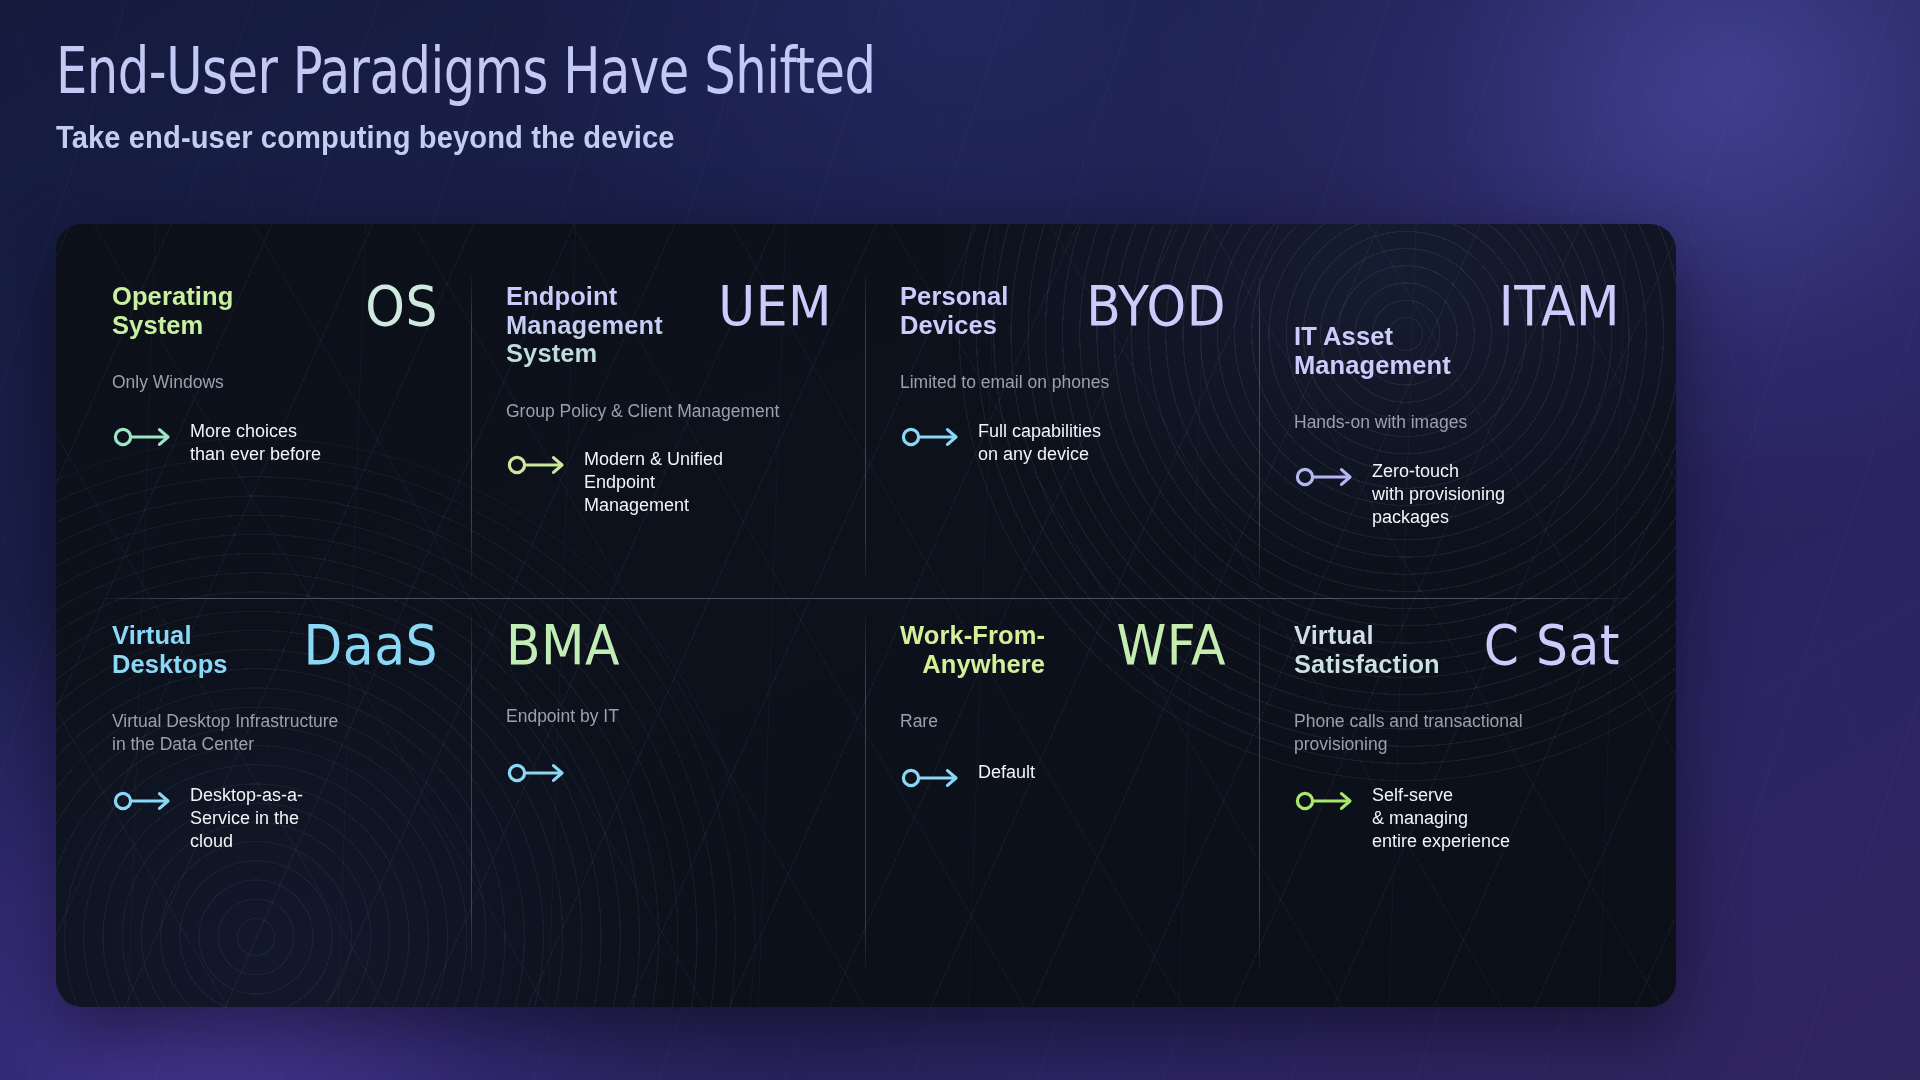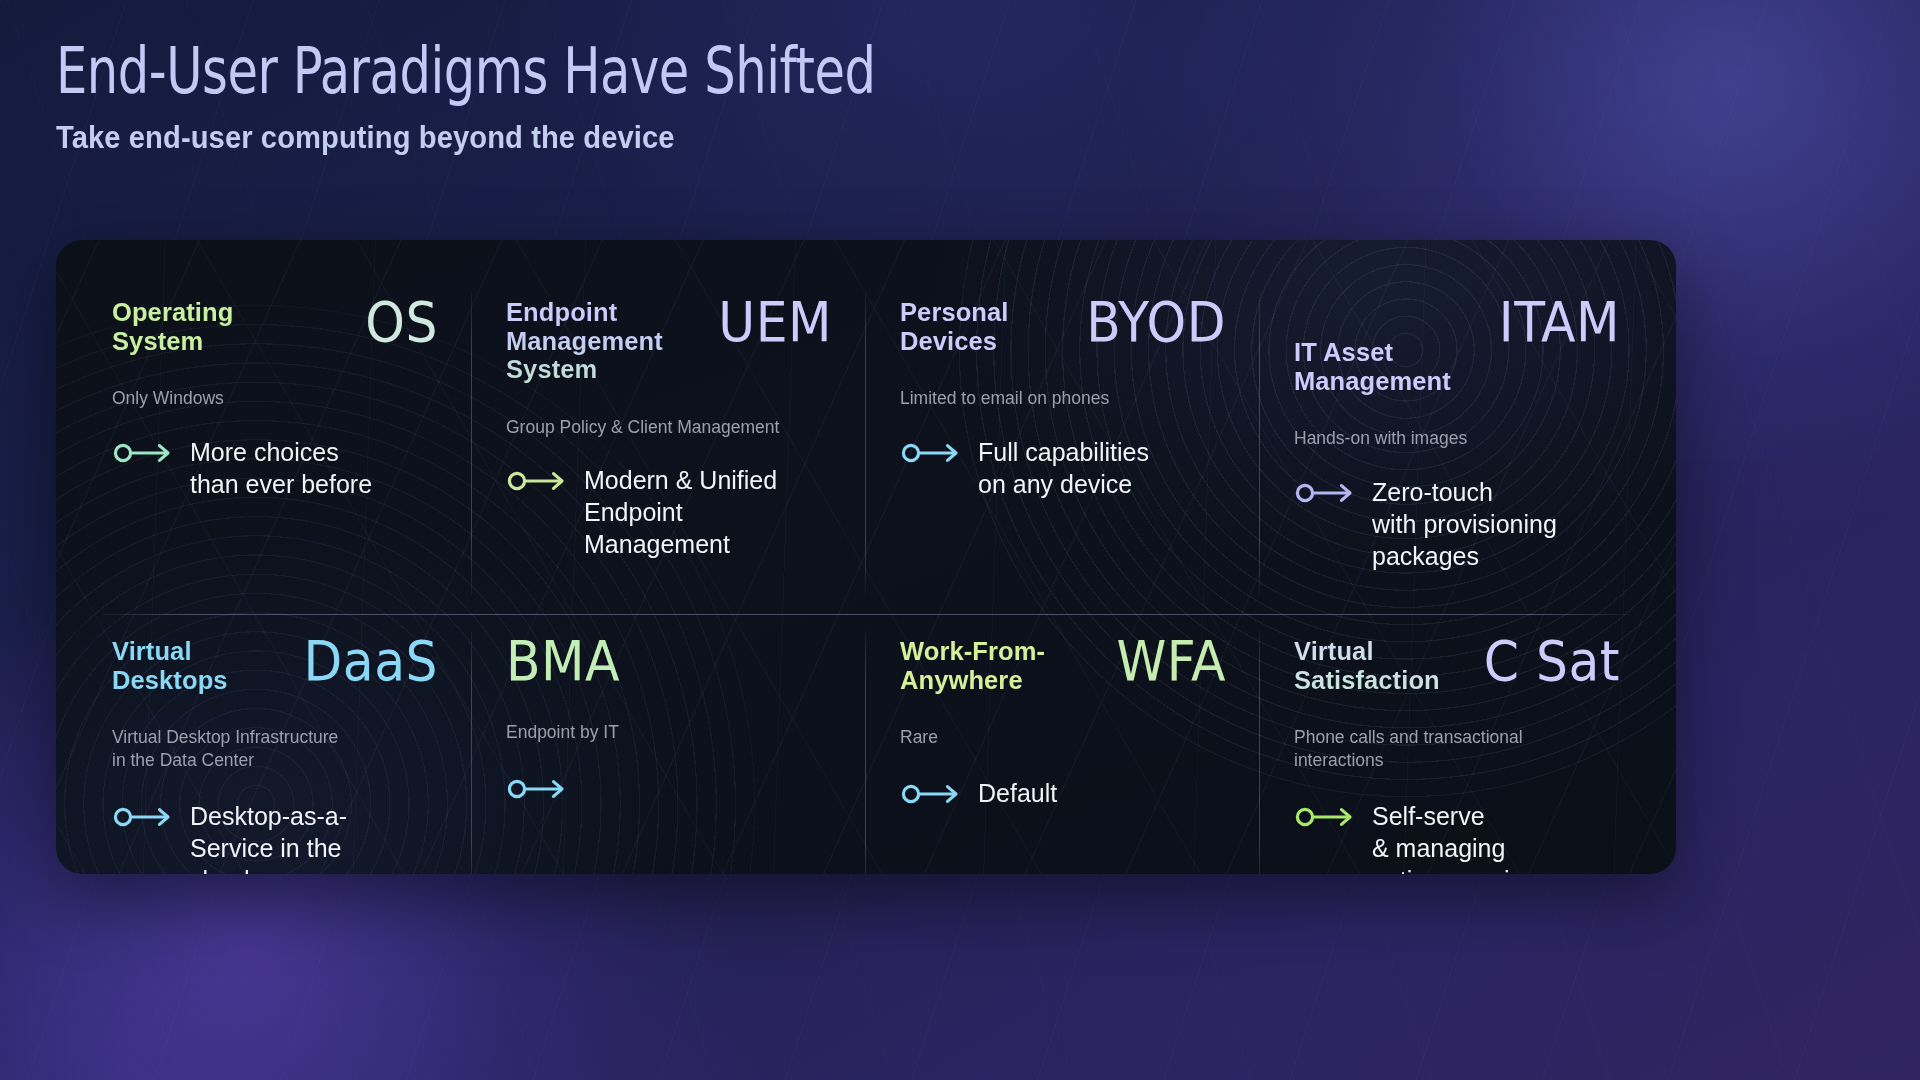--- a/index.html
+++ b/index.html
@@ -55,22 +55,22 @@
     letter-spacing: 0.1px;
     color: #c3cdf0;
     transform: scaleX(0.94);
     transform-origin: left center;
     white-space: nowrap;
   }
 
   
   .card {
     position: absolute;
-    left: 56px; top: 240px;
-    width: 1620px; height: 634px;
+    left: 56px; top: 224px;
+    width: 1620px; height: 783px;
     border-radius: 26px;
     background:
       radial-gradient(ellipse 640px 420px at 82% 6%, rgba(52,62,110,0.26) 0%, rgba(12,16,30,0) 70%),
       radial-gradient(ellipse 600px 460px at 14% 94%, rgba(44,54,100,0.22) 0%, rgba(12,16,30,0) 70%),
       linear-gradient(160deg, #0b1019 0%, #0c111c 45%, #0a0f18 100%);
     overflow: hidden;
     box-shadow: 0 24px 70px rgba(0,0,0,0.45);
   }
   
   .card-mesh {
@@ -169,21 +169,21 @@
     display: flex;
     align-items: flex-start;
     gap: 16px;
     margin-top: 26px;
   }
   .arrow-icon {
     flex: 0 0 auto;
     margin-top: 4px;
   }
   .after-text {
-    font-size: 25px;
+    font-size: 18px;
     line-height: 1.28;
     color: #f2f4f8;
     white-space: pre-line;
   }
 
   
   .cell[data-row="0"] .cell-after { margin-top: 26px; }
   .cell[data-row="1"] .cell-after { margin-top: 28px; }
 </style>
 </head>
@@ -302,42 +302,42 @@
         <div class="cell-after">
           <span class="arrow-icon"><svg width="62" height="26" viewBox="0 0 62 26" fill="none" aria-hidden="true">
               <circle cx="11" cy="13" r="7.6" stroke="#8ad8f5" stroke-width="3.2" fill="none"></circle>
               <path d="M19 13 H55" stroke="#8ad8f5" stroke-width="3.2" stroke-linecap="butt"></path>
               <path d="M47.5 5.6 L56 13 L47.5 20.4" stroke="#8ad8f5" stroke-width="3.2" fill="none" stroke-linecap="round" stroke-linejoin="round"></path>
             </svg></span>
         </div>
       </div>
       <div class="cell" data-row="1">
         <div class="cell-top">
-          <div class="cell-title" style="color: rgb(213, 240, 154);">Work-From-
+          <div class="cell-title" style="color: rgb(213, 240, 154); text-align: right;">Work-From-
 Anywhere</div>
           <div class="cell-abbr" style="color: rgb(198, 237, 176);">WFA</div>
         </div>
         <div class="cell-desc">Rare</div>
         <div class="cell-after">
           <span class="arrow-icon"><svg width="62" height="26" viewBox="0 0 62 26" fill="none" aria-hidden="true">
               <circle cx="11" cy="13" r="7.6" stroke="#8ad8f5" stroke-width="3.2" fill="none"></circle>
               <path d="M19 13 H55" stroke="#8ad8f5" stroke-width="3.2" stroke-linecap="butt"></path>
               <path d="M47.5 5.6 L56 13 L47.5 20.4" stroke="#8ad8f5" stroke-width="3.2" fill="none" stroke-linecap="round" stroke-linejoin="round"></path>
             </svg></span>
           <div class="after-text">Default</div>
         </div>
       </div>
       <div class="cell" data-row="1">
         <div class="cell-top">
           <div class="cell-title" style="color: transparent; background: linear-gradient(rgb(211, 220, 242) 0%, rgb(201, 228, 220) 100%) text;">Virtual
 Satisfaction</div>
           <div class="cell-abbr" style="color: rgb(204, 204, 252);">C Sat</div>
         </div>
         <div class="cell-desc">Phone calls and transactional
-interactions</div>
+provisioning</div>
         <div class="cell-after">
           <span class="arrow-icon"><svg width="62" height="26" viewBox="0 0 62 26" fill="none" aria-hidden="true">
               <circle cx="11" cy="13" r="7.6" stroke="#a8e86a" stroke-width="3.2" fill="none"></circle>
               <path d="M19 13 H55" stroke="#a8e86a" stroke-width="3.2" stroke-linecap="butt"></path>
               <path d="M47.5 5.6 L56 13 L47.5 20.4" stroke="#a8e86a" stroke-width="3.2" fill="none" stroke-linecap="round" stroke-linejoin="round"></path>
             </svg></span>
           <div class="after-text">Self-serve
 &amp; managing
 entire experience</div>
         </div>

